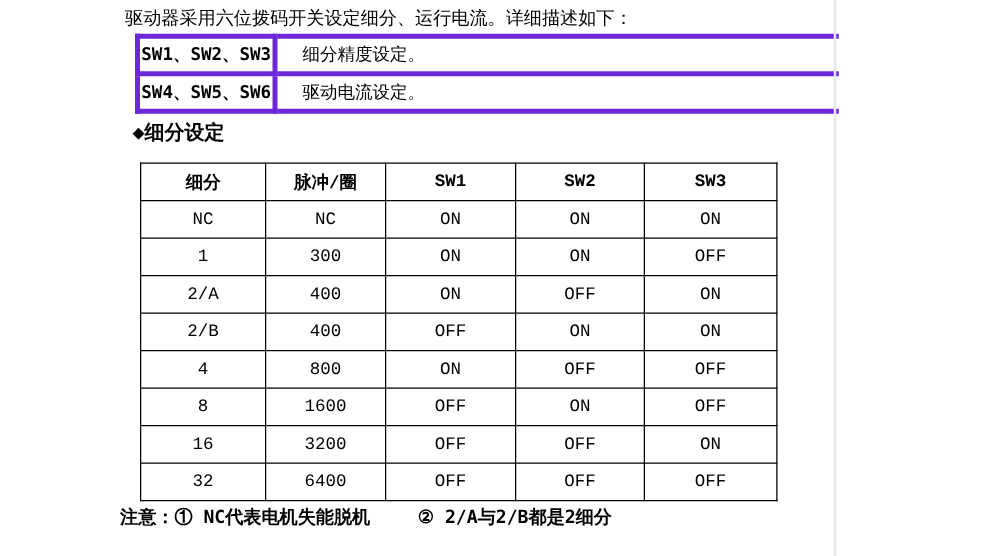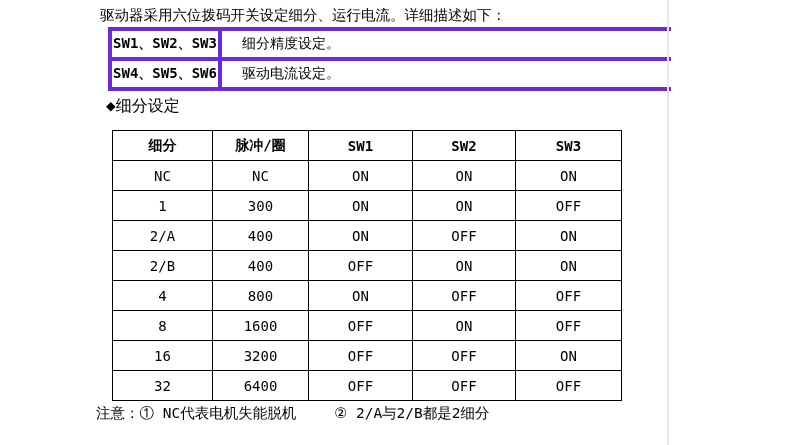--- a/index.html
+++ b/index.html
@@ -45,52 +45,53 @@
   }
   .sw-table td.desc {
     text-align: left;
     padding-left: 20px;
   }
   .section-heading {
     position: absolute;
     left: 106px;
     top: 96px;
     font-size: 16px;
-    font-weight: normal;
+    font-weight: bold;
     white-space: nowrap;
   }
   .sub-table {
     position: absolute;
     left: 112px;
     top: 130px;
     width: 509px;
     border-collapse: collapse;
     table-layout: fixed;
     font-size: 14px;
+    font-family: Liberation Mono, monospace;
   }
   .sub-table th, .sub-table td {
     border: 1px solid #000;
     height: 30px;
     text-align: center;
     vertical-align: middle;
     overflow: hidden;
     white-space: nowrap;
   }
   .sub-table th { font-weight: bold; }
   .sub-table col.c0 { width: 100px; }
   .sub-table col.c1 { width: 96px; }
   .sub-table col.c2 { width: 104px; }
   .sub-table col.c3 { width: 103px; }
   .sub-table col.c4 { width: 106px; }
   .note {
     position: absolute;
     left: 96px;
     top: 404px;
     font-size: 14.5px;
-    font-weight: normal;
+    font-weight: bold;
     white-space: nowrap;
   }
   .note .gap { display: inline-block; width: 38px; }
   .right-edge {
     position: absolute;
     top: 0;
     right: 2px;
     width: 2px;
     height: 445px;
     background: #e6e9ea;

